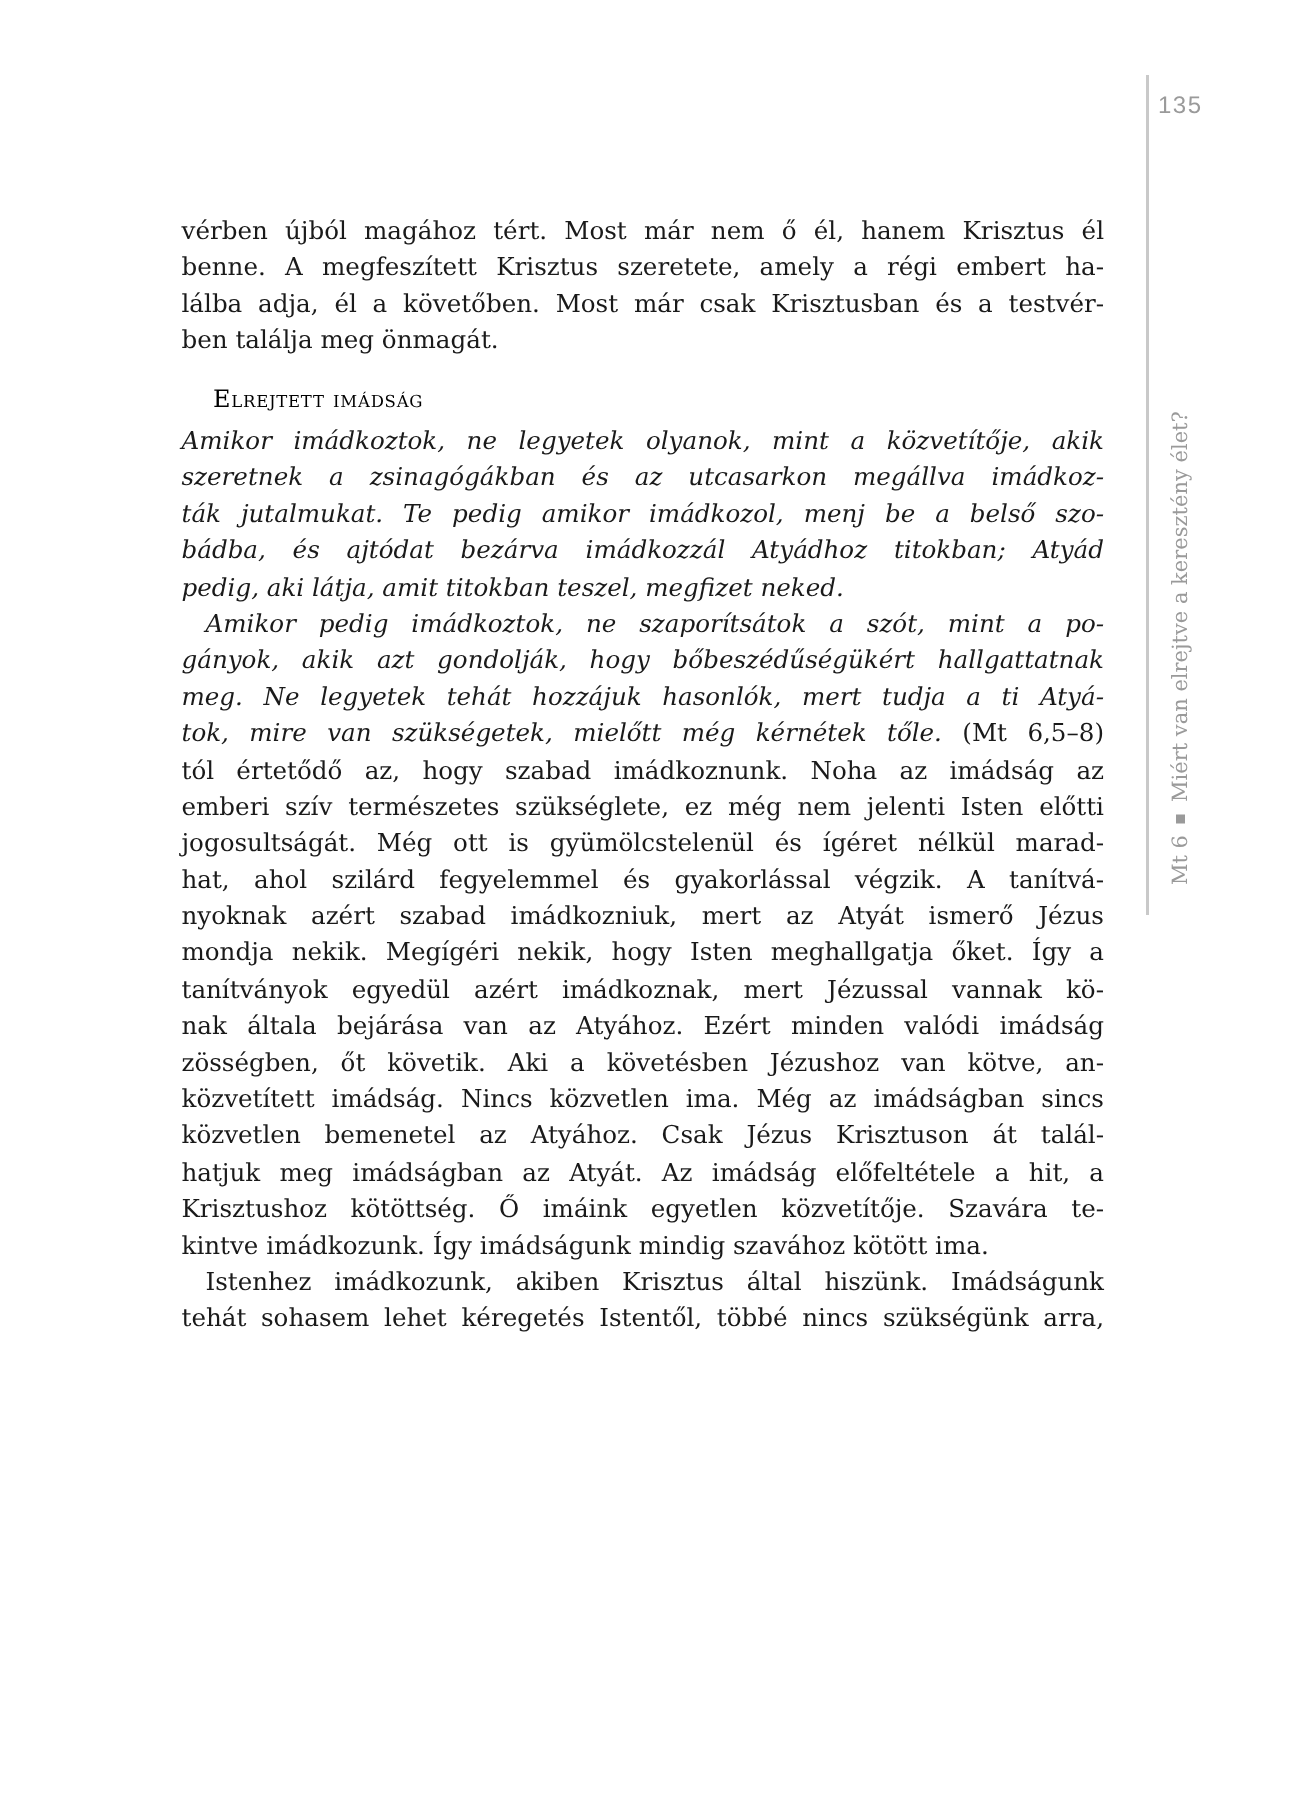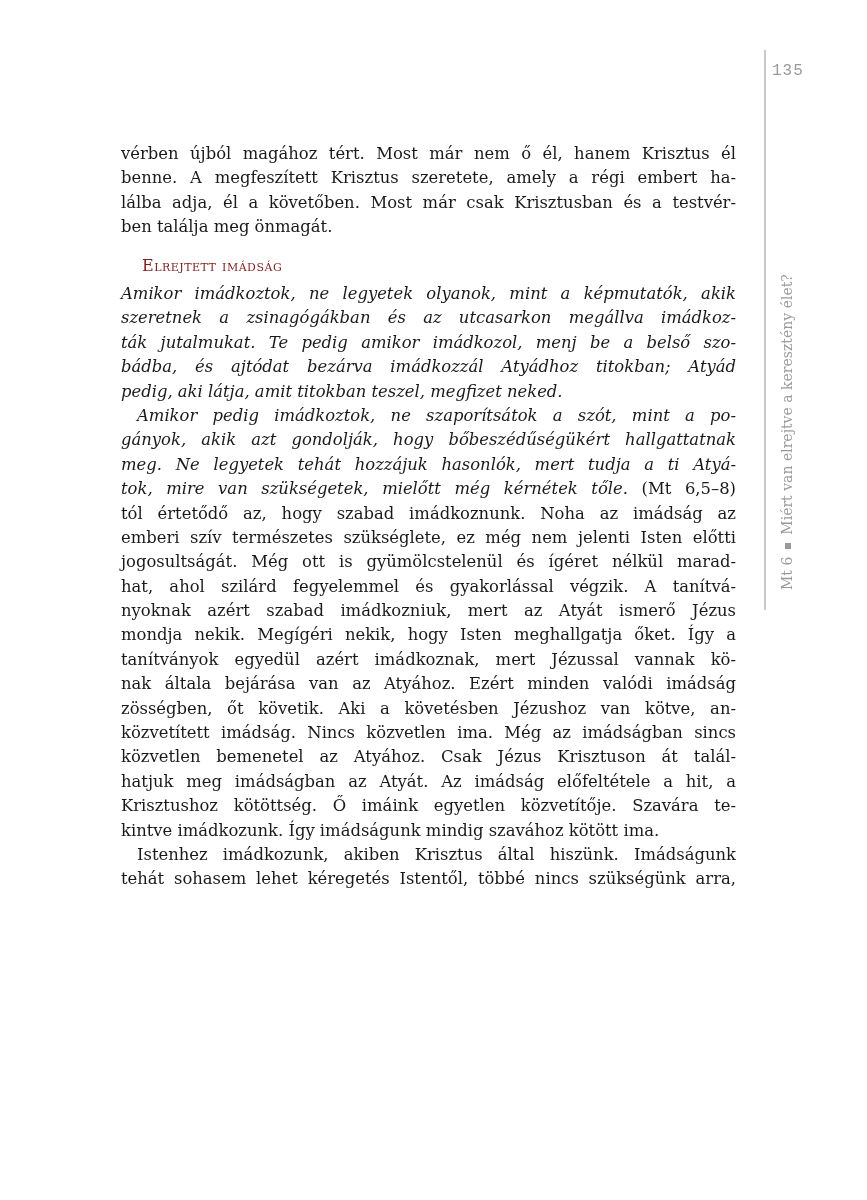--- a/index.html
+++ b/index.html
@@ -1,27 +1,27 @@
 <!DOCTYPE html>
 <html><head>
   <meta charset="utf-8">
   <style>
     html, body { margin: 0; padding: 0; background: #ffffff; }
     body { width: 867px; height: 1200px; position: relative; overflow: hidden;
       font-family: "DejaVu Serif", serif; color: #1a1a1a; }
     .page-number { position: absolute; left: 772px; top: 62px; font-size: 16px; color: #9a9a9a;
-      letter-spacing: 1px; font-family: Liberation Mono, monospace; }
+      letter-spacing: 1px; font-family: Liberation Sans, sans-serif; }
     .margin-rule { position: absolute; left: 764px; top: 50px; width: 2px; height: 560px; background: #c9c9c9; }
     .running-head { position: absolute; left: 779px; top: 590px; transform-origin: left top; transform: rotate(-90deg);
       white-space: nowrap; font-size: 14px; color: #9a9a9a; font-family: "DejaVu Serif", serif; }
     .running-head .sq { display: inline-block; width: 6px; height: 6px; background: #9a9a9a; margin: 0 8px; vertical-align: middle; }
     .text-block { position: absolute; left: 121px; width: 615px; font-size: 16.4px; line-height: 24.4px; }
     .line { display: block; text-align: justify; text-align-last: justify; white-space: nowrap; height: 24.4px; }
     .line.last { text-align-last: left; }
-    .heading { position: absolute; left: 142px; top: 256px; font-size: 16px; color: #7f1d1d;
+    .heading { position: absolute; left: 142px; top: 256px; font-size: 16px; color: #000000;
       font-variant: small-caps; letter-spacing: 0.5px; text-align: right; }
     .italic { font-style: italic; }
     .p1 { top: 118px; margin-top: 24px; }
     .p2 { top: 282px; }
   </style>
 </head>
 <body>
 
 <div class="margin-rule"></div>
 <div class="page-number">135</div>
@@ -33,21 +33,21 @@
   <span class="line">vérben újból magához tért. Most már nem ő él, hanem Krisztus él</span>
   <span class="line">benne. A megfeszített Krisztus szeretete, amely a régi embert ha-</span>
   <span class="line">lálba adja, él a követőben. Most már csak Krisztusban és a testvér-</span>
   <span class="line last">ben találja meg önmagát.</span>
 </div>
 
 <div class="heading">Elrejtett imádság</div>
 
 <div class="text-block p2">
   <div class="italic">
-    <span class="line">Amikor imádkoztok, ne legyetek olyanok, mint a képmutatók, akik</span>
+    <span class="line">Amikor imádkoztok, ne legyetek olyanok, mint a közvetítője, akik</span>
     <span class="line">szeretnek a zsinagógákban és az utcasarkon megállva imádkoz-</span>
     <span class="line">ták jutalmukat. Te pedig amikor imádkozol, menj be a belső szo-</span>
     <span class="line">bádba, és ajtódat bezárva imádkozzál Atyádhoz titokban; Atyád</span>
     <span class="line last">pedig, aki látja, amit titokban teszel, megfizet neked.</span>
   </div>
   <div class="italic">
     <span class="line" style="padding-left:16px">Amikor pedig imádkoztok, ne szaporítsátok a szót, mint a po-</span>
     <span class="line">gányok, akik azt gondolják, hogy bőbeszédűségükért hallgattatnak</span>
     <span class="line">meg. Ne legyetek tehát hozzájuk hasonlók, mert tudja a ti Atyá-</span>
     <span class="line"><span>tok, mire van szükségetek, mielőtt még kérnétek tőle.</span> <span style="font-style:normal">(Mt 6,5–8)</span></span>

